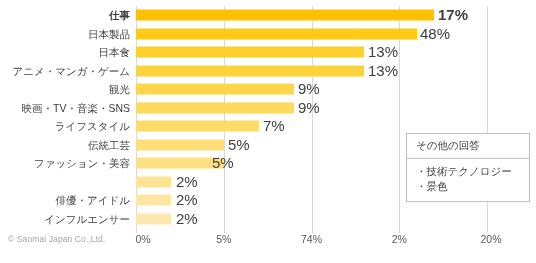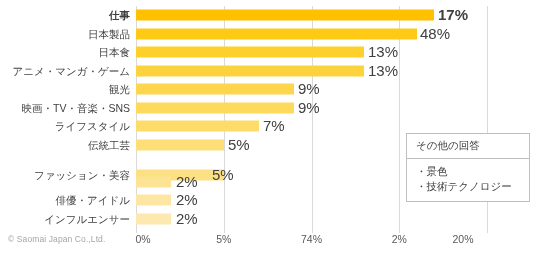--- a/index.html
+++ b/index.html
@@ -204,21 +204,21 @@
       <span class="bar" style="width:122.85px;background:#FDDC6A;"></span>
       <span class="bar-value" style="left:263px;">7%</span>
     </div>
 
     <div class="row" style="top:129.5px;">
       <span class="cat-label">伝統工芸</span>
       <span class="bar" style="width:87.75px;background:#FDDE77;"></span>
       <span class="bar-value" style="left:228px;">5%</span>
     </div>
 
-    <div class="row" style="top:160px;">
+    <div class="row" style="top:148px;">
       <span class="cat-label">ファッション・美容</span>
       <span class="bar" style="width:87.75px;background:#FDE084;"></span>
       <span class="bar-value" style="left:212px;">5%</span>
     </div>
 
     <div class="row" style="top:166.5px;">
       <span class="bar" style="width:35.1px;background:#FDE394;"></span>
       <span class="bar-value" style="left:176px;">2%</span>
     </div>
 
@@ -240,26 +240,26 @@
     <div class="xtick-mark" style="left:136px;"></div>
     <div class="xtick-mark" style="left:223.75px;"></div>
     <div class="xtick-mark" style="left:311.5px;"></div>
     <div class="xtick-mark" style="left:399.25px;"></div>
     <div class="xtick-mark" style="left:486.5px;"></div>
 
     <div class="xtick-label" style="left:143px;">0%</div>
     <div class="xtick-label" style="left:223.75px;">5%</div>
     <div class="xtick-label" style="left:311.5px;">74%</div>
     <div class="xtick-label" style="left:399.25px;">2%</div>
-    <div class="xtick-label" style="left:463px;">20%</div>
+    <div class="xtick-label" style="left:491px;">20%</div>
   </div>
 
   <div class="copyright">© Saomai Japan Co.,Ltd.</div>
 
   <div class="note-box">
     <div class="note-title">その他の回答</div>
     <div class="note-body">
+      <div class="note-item">・技術テクノロジー</div>
       <div class="note-item">・景色</div>
-      <div class="note-item">・技術テクノロジー</div>
     </div>
   </div>
 
 </div>
 
 </body></html>

